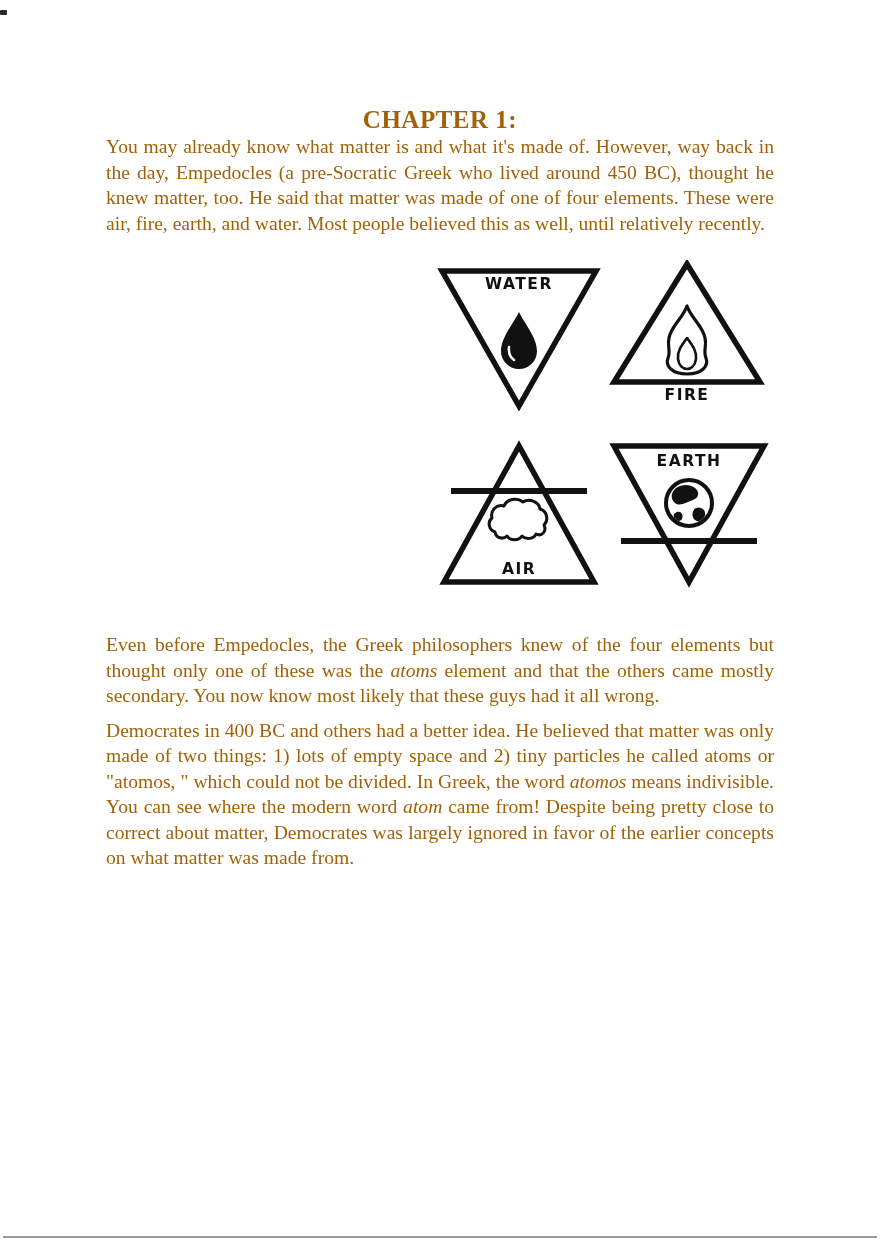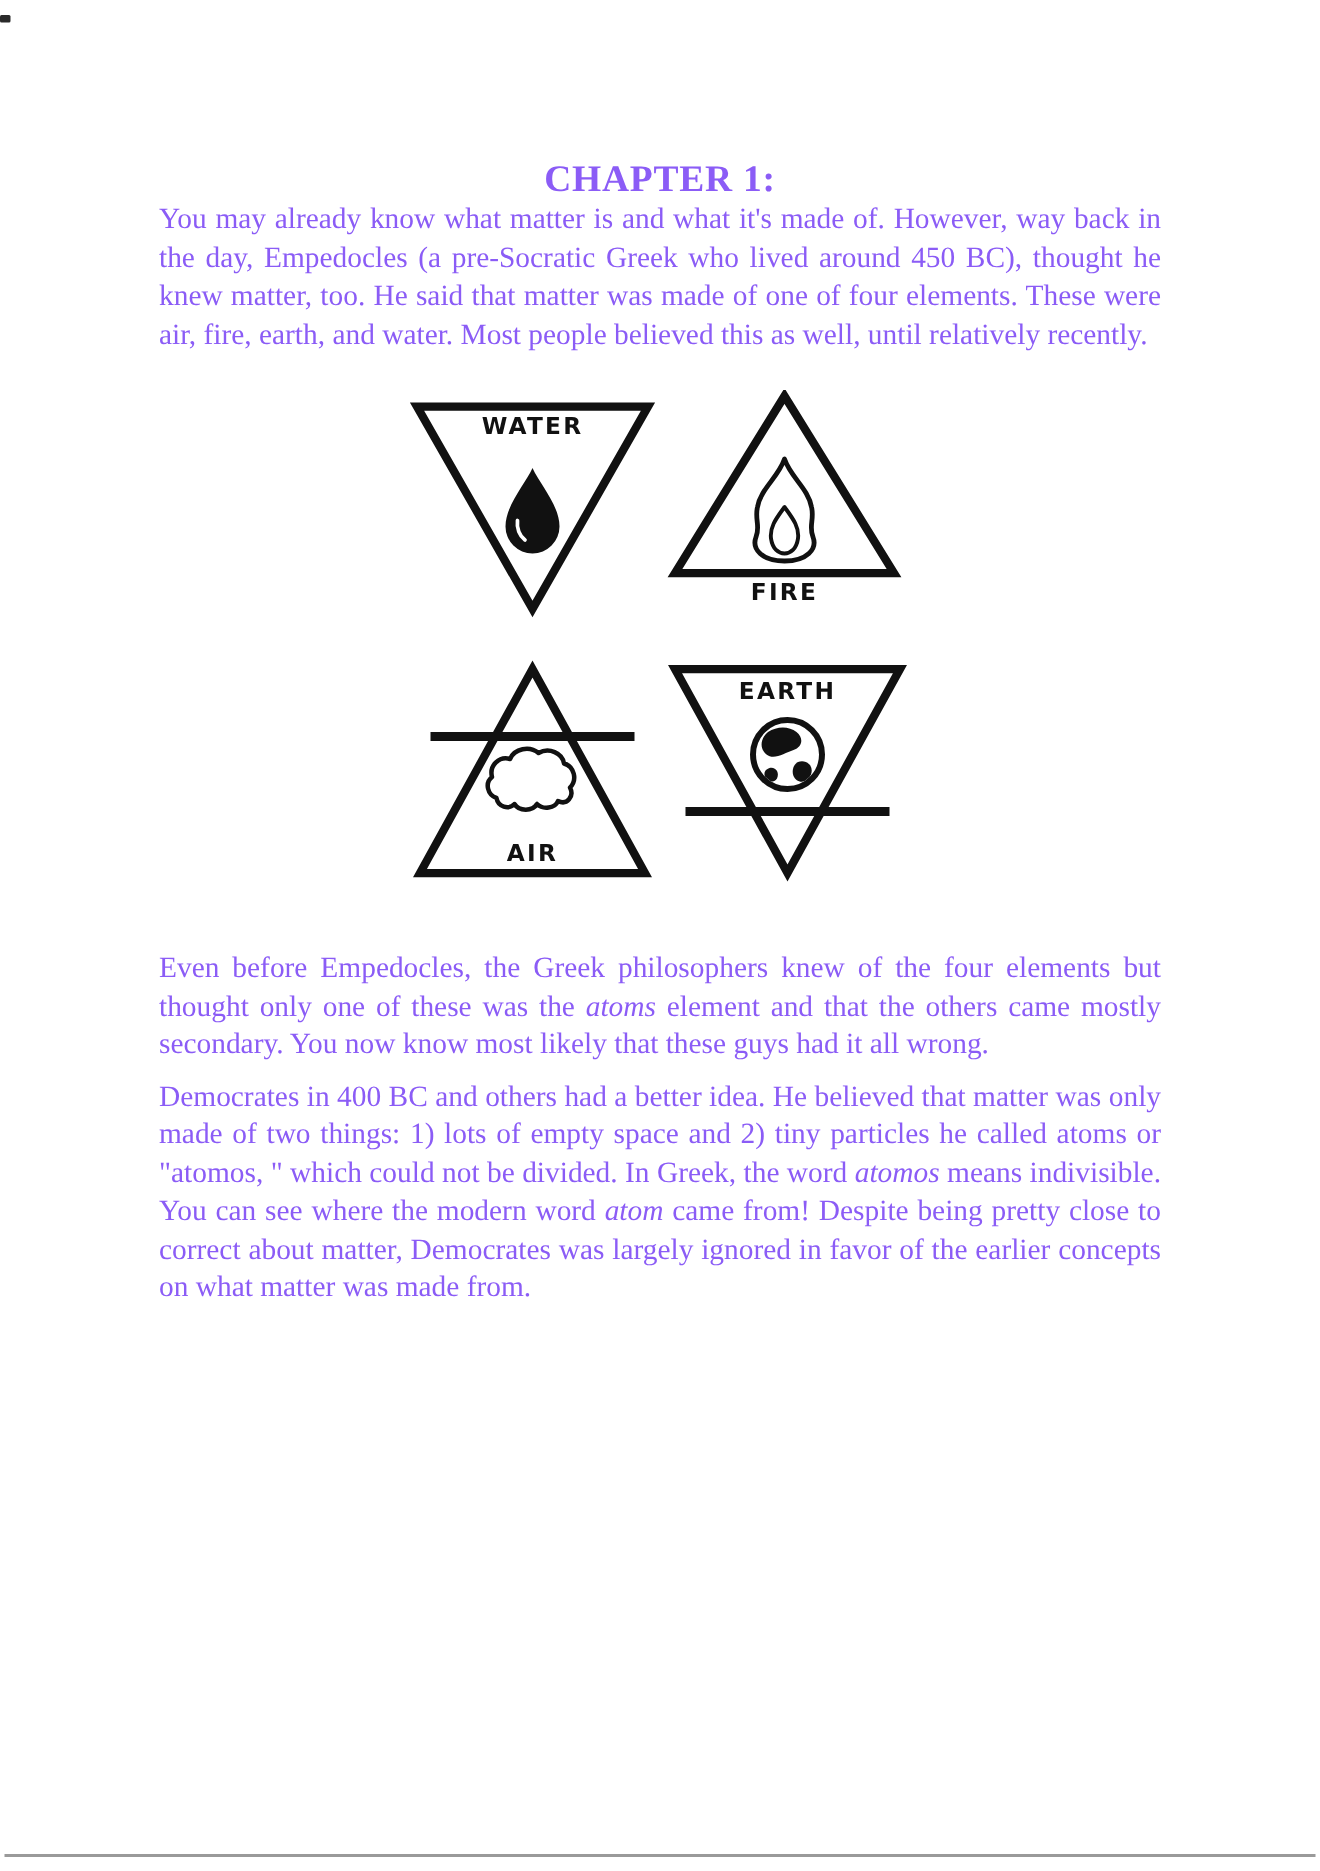--- a/index.html
+++ b/index.html
@@ -4,21 +4,21 @@
 <style>
   * { box-sizing: border-box; }
   html, body { margin: 0; padding: 0; background: #ffffff; }
   .page {
     position: relative;
     width: 880px;
     height: 1247px;
     background: #ffffff;
     overflow: hidden;
     font-family: "Liberation Serif", serif;
-    color: #8b5cf6;
+    color: #a16207;
   }
   .scan-artifact {
     position: absolute; left: 0; top: 10px; width: 7px; height: 5px;
     background: #2a2a2a; border-radius: 1px;
   }
   .content { padding: 0 106px; }
   .chapter-label {
     margin: 0; padding-top: 106px;
     text-align: center;
     font-size: 25px; font-weight: 700; letter-spacing: 0.5px;
@@ -29,21 +29,21 @@
     font-size: 34px; font-weight: 400; line-height: 1.45; letter-spacing: 0.3px;
   }
   p.body-para {
     margin: 0 0 9px;
     font-size: 19.6px; line-height: 25.5px;
     text-align: justify; text-justify: inter-word;
   }
   .para-1 { margin-top: 58px; }
   figure.elements-figure {
     margin: 24px 0 38px;
-    text-align: center;
+    text-align: right;
   }
   .sym-label {
     font-family: "DejaVu Sans", sans-serif;
     font-size: 15.5px; font-weight: 600; letter-spacing: 1.5px;
     fill: #111111;
   }
   .footer-rule {
     position: absolute; left: 3px; right: 3px; bottom: 9px;
     height: 2px; background: #9a9a9a;
   }

